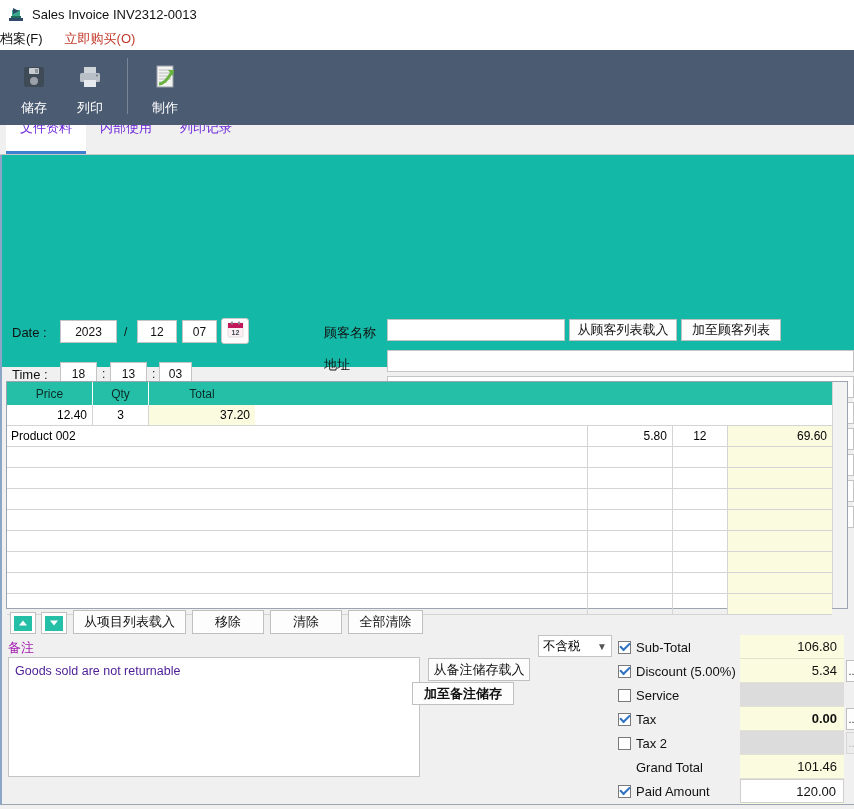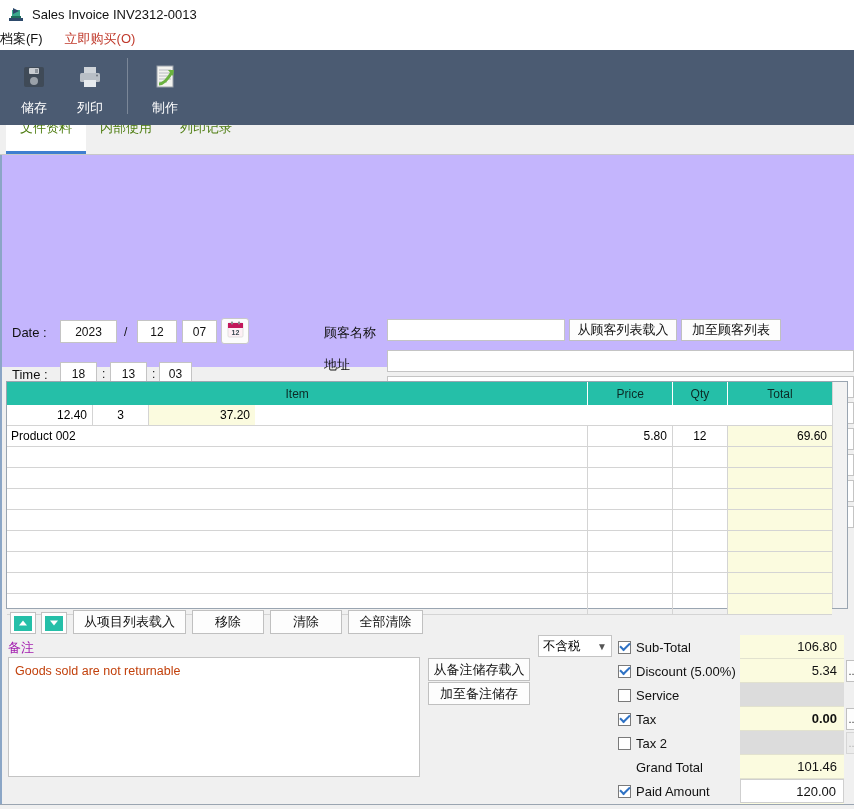--- a/index.html
+++ b/index.html
@@ -43,27 +43,27 @@
   .tbtn .lbl { color:#fff; font-size:13px; margin-top:5px; }
   .tb-sep { width:1px; height:56px; background:#7b8798; margin:4px 9px 0 9px; }
 
   
   .tabstrip {
     height: 30px; background:#f0f0f0; display:flex; align-items:flex-end;
     border-bottom:1px solid #c8c8c8; padding-left:6px; box-sizing:border-box;
   }
   .tab {
     height:40px; line-height:28px; padding:0 14px; font-size:13px;
-    color:#4d7c0f; cursor:default; box-sizing:border-box; background:transparent;
+    color:#6d28d9; cursor:default; box-sizing:border-box; background:transparent;
   }
   .tab.active { background:#ffffff; border-bottom:3px solid #3f7fd0; font-weight:normal; }
 
   
   .formpanel {
-    position:relative; height:212px; background:#c4b5fd;
+    position:relative; height:212px; background:#14b8a6;
     border-left:2px solid #8ba6c6; box-sizing:border-box;
   }
   .lbl-left { position:absolute; font-size:13px; color:#111; }
   .box {
     position:absolute; background:#fff; border:1px solid #c4c4c4;
     box-sizing:border-box; font-size:12px; color:#111;
     display:flex; align-items:center;
   }
   .box.center { justify-content:center; }
   .box.pad { padding-left:6px; }
@@ -118,21 +118,21 @@
     border:1px solid #c0c0c0; box-sizing:border-box;
     display:flex; align-items:center; justify-content:center;
   }
   .arrbox { width:18px; height:15px; background:#25bfa8; display:flex; align-items:center; justify-content:center; }
 
   
   .noteslabel { position:absolute; left:8px; top:639px; font-size:13px; color:#a21caf; }
   .notesbox {
     position:absolute; left:8px; top:657px; width:412px; height:120px;
     background:#fff; border:1px solid #c4c4c4; box-sizing:border-box;
-    padding:5px 6px; font-size:12.5px; color:#c2410c; line-height:1.35;
+    padding:5px 6px; font-size:12.5px; color:#4c1d95; line-height:1.35;
   }
 
   
   .totals { position:absolute; left:536px; top:632px; width:318px; height:196px;text-align:right; }
   .taxsel {
     position:absolute; left:2px; top:3px; width:74px; height:22px;
     background:#fff; border:1px solid #c4c4c4; box-sizing:border-box;
     display:flex; align-items:center; padding:0 4px; font-size:12.5px;
   }
   .taxsel .cv { margin-left:auto; color:#555; font-size:10px; }
@@ -293,21 +293,20 @@
     <span class="lbl-left" style="left:322px; top:331px;">增值税号</span>
     <div class="box pad" style="left:385px; top:325px; width:467px; height:22px;"></div>
 
     <span class="lbl-left" style="left:336px; top:357px;">提示</span>
     <div class="box pad" style="left:385px; top:351px; width:467px; height:22px;"></div>
   </div>
 
   <div class="tablewrap">
     <div class="tbl">
       <div class="thead">
-        <div class="th col-item">Item</div>
         <div class="th col-price">Price</div>
         <div class="th col-qty">Qty</div>
         <div class="th col-total">Total</div>
       </div>
       <div id="items-rows">
           <div class="trow">
             <div class="td r col-price">12.40</div>
             <div class="td c col-qty">3</div>
             <div class="td r col-total total">37.20</div>
           </div>
@@ -387,21 +386,21 @@
     </div>
     <div class="btn" style="left:67px; top:0px; width:113px; height:24px;">从项目列表载入</div>
     <div class="btn" style="left:186px; top:0px; width:72px; height:24px;">移除</div>
     <div class="btn" style="left:264px; top:0px; width:72px; height:24px;">清除</div>
     <div class="btn" style="left:342px; top:0px; width:75px; height:24px;">全部清除</div>
   </div>
 
   <span class="noteslabel">备注</span>
   <div class="notesbox">Goods sold are not returnable</div>
   <div class="btn" style="left:428px; top:658px; width:102px; height:23px;">从备注储存载入</div>
-  <div class="btn" style="left:428px; top:682px; width:102px; height:23px;">加至备注储存</div>
+  <div class="btn" style="left:412px; top:682px; width:102px; height:23px;font-weight:bold;">加至备注储存</div>
 
   <div class="totals">
     <div class="taxsel">
       <span>不含税</span>
       <span class="cv">▼</span>
     </div>
     <div id="totals-rows">
         <div class="trow2" style="top: 3px;">
           <span class="cbx on"></span>
           <span class="tlabel">Sub-Total</span>

